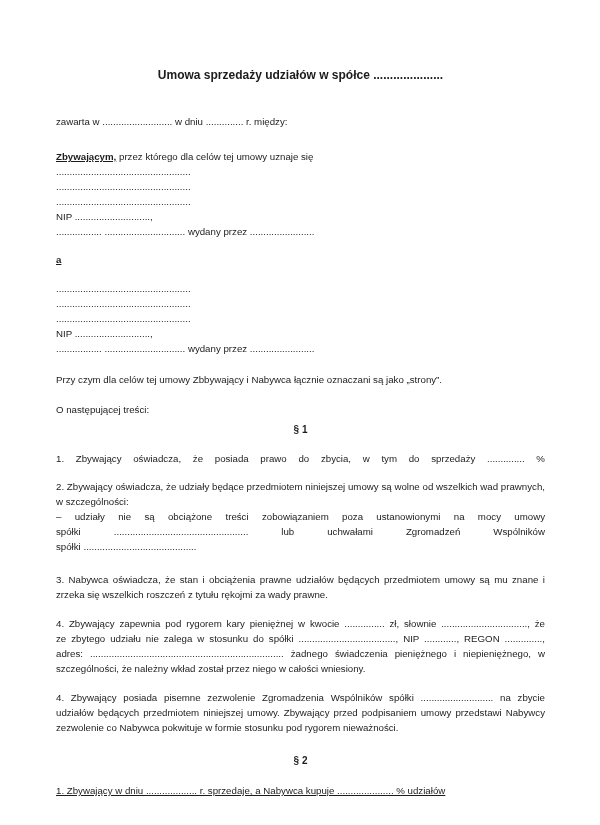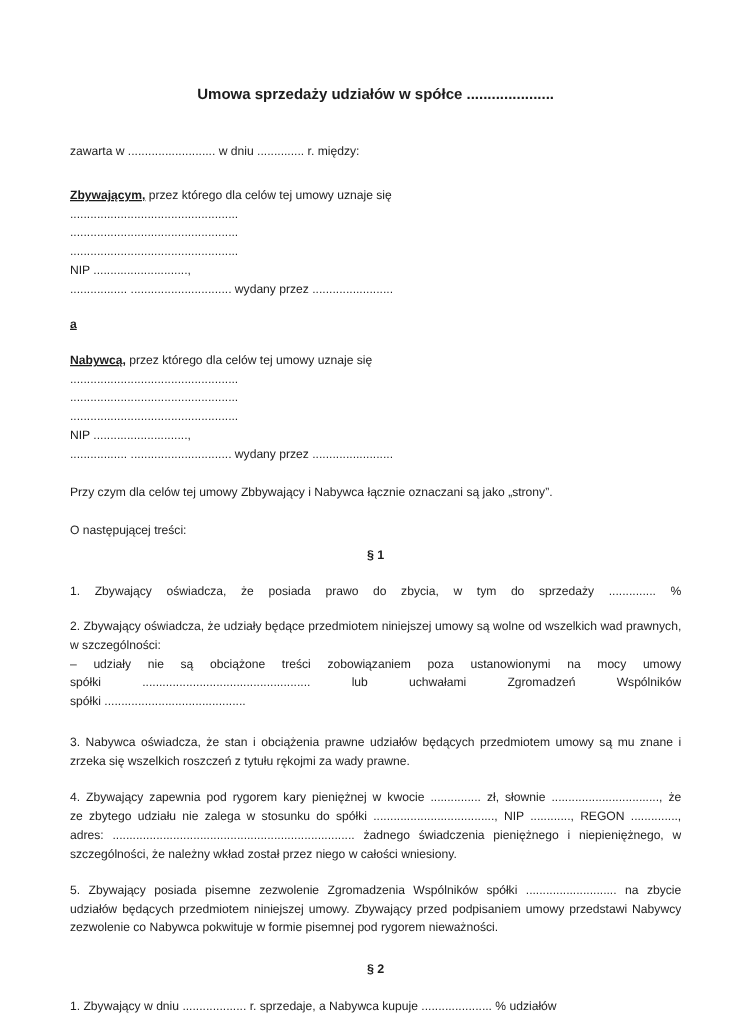--- a/index.html
+++ b/index.html
@@ -50,21 +50,21 @@
   .mt-buyer { margin-top: 14px; }
   .mt-note  { margin-top: 16px; }
   .mt-lead  { margin-top: 15px; }
   .mt-sec1  { margin-top: 5px;  }
   .mt-c1    { margin-top: 14px; }
   .mt-c2    { margin-top: 13px; }
   .mt-c3    { margin-top: 18px; }
   .mt-c4    { margin-top: 14px; }
   .mt-c5    { margin-top: 14px; }
   .mt-sec2  { margin-top: 18px; }
-  .mt-s2c1  { margin-top: 15px; }
+  .mt-s2c1  { margin-top: 15px; text-decoration: underline; }
 </style>
 </head>
 <body>
 
 <div class="page">
   <div class="content">
 
     <p class="title">Umowa sprzedaży udziałów w spółce .....................</p>
 
     <p class="line mt-intro">zawarta w .......................... w dniu .............. r. między:</p>
@@ -74,21 +74,20 @@
       <p class="line">..................................................</p>
       <p class="line">..................................................</p>
       <p class="line">..................................................</p>
       <p class="line">NIP ............................,</p>
       <p class="line">................. .............................. wydany przez ........................</p>
     </div>
 
     <p class="line b mt-conj">a</p>
 
     <div class="party mt-buyer">
-      <p class="line"><span class="b">Nabywcą,</span><span> przez którego dla celów tej umowy uznaje się</span></p>
       <p class="line">..................................................</p>
       <p class="line">..................................................</p>
       <p class="line">..................................................</p>
       <p class="line">NIP ............................,</p>
       <p class="line">................. .............................. wydany przez ........................</p>
     </div>
 
     <p class="line mt-note">Przy czym dla celów tej umowy Zbbywający i Nabywca łącznie oznaczani są jako „strony”.</p>
 
     <p class="line mt-lead">O następującej treści:</p>
@@ -113,23 +112,23 @@
     </div>
 
     <div class="clause mt-c4">
       <p class="jline">4. Zbywający zapewnia pod rygorem kary pieniężnej w kwocie ............... zł, słownie ................................, że</p>
       <p class="jline">ze zbytego udziału nie zalega w stosunku do spółki ...................................., NIP ............, REGON ..............,</p>
       <p class="jline">adres: ........................................................................ żadnego świadczenia pieniężnego i niepieniężnego, w</p>
       <p class="lline">szczególności, że należny wkład został przez niego w całości wniesiony.</p>
     </div>
 
     <div class="clause mt-c5">
-      <p class="jline">5. Zbywający posiada pisemne zezwolenie Zgromadzenia Wspólników spółki ........................... na zbycie</p>
+      <p class="jline">4. Zbywający posiada pisemne zezwolenie Zgromadzenia Wspólników spółki ........................... na zbycie</p>
       <p class="jline">udziałów będących przedmiotem niniejszej umowy. Zbywający przed podpisaniem umowy przedstawi Nabywcy</p>
-      <p class="lline">zezwolenie co Nabywca pokwituje w formie pisemnej pod rygorem nieważności.</p>
+      <p class="lline">zezwolenie co Nabywca pokwituje w formie stosunku pod rygorem nieważności.</p>
     </div>
 
     <p class="sec mt-sec2">§ 2</p>
 
     <div class="clause mt-s2c1">
       <p class="lline">1. Zbywający w dniu ................... r. sprzedaje, a Nabywca kupuje ..................... % udziałów</p>
     </div>
 
   </div>
 </div>

